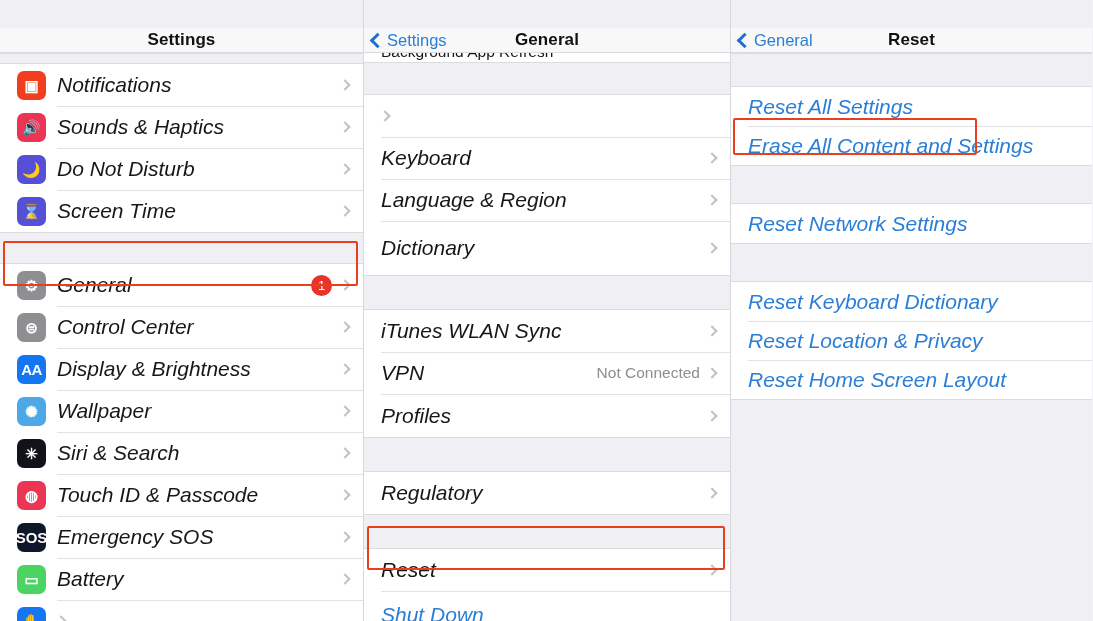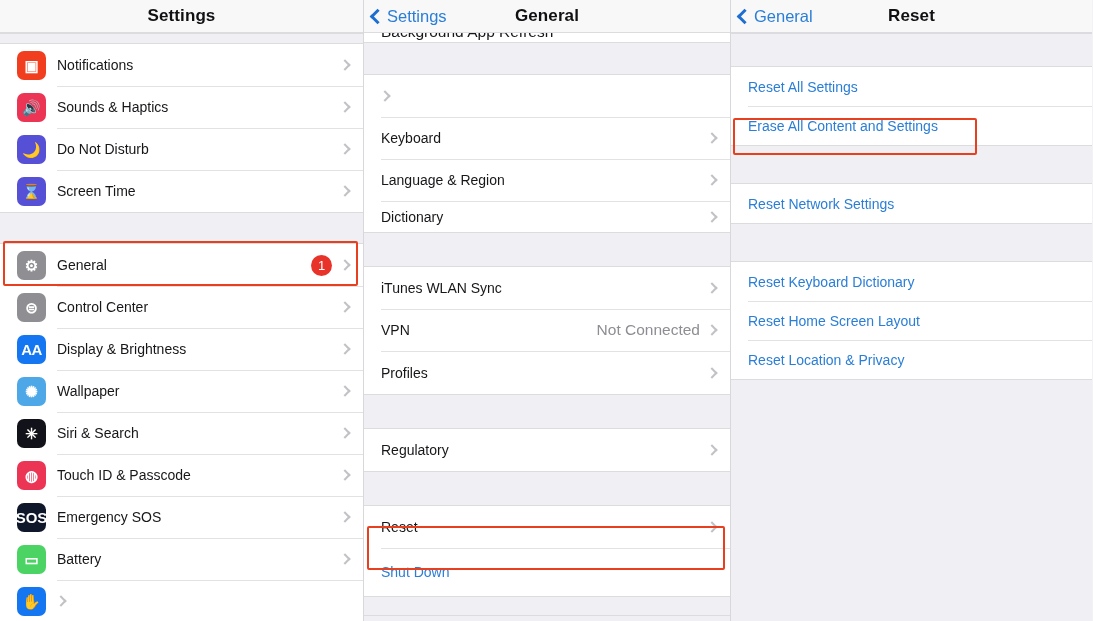--- a/index.html
+++ b/index.html
@@ -23,26 +23,27 @@
     overflow: hidden;
     background: #efeff4;
   }
   #panel-settings { width: 363px; }
   #panel-general  { width: 367px; border-left: 1px solid #d8d8dc; }
   #panel-reset    { width: 362px; border-left: 1px solid #d8d8dc; }
 
   
   .navbar {
     position: relative;
-    height: 33px;
+    height: 25px;
     background: #f8f8f8;
     border-bottom: 1px solid #dcdcdf;
     display: flex;
     align-items: center;
     justify-content: center;
+    margin-top: 28px;
   }
   .nav-title {
     font-size: 17px;
     font-weight: bold;
     color: #111114;
     letter-spacing: 0.1px;
   }
   .nav-back {
     position: absolute;
     left: 8px; top: 0; bottom: 0;
@@ -96,24 +97,25 @@
     flex: 0 0 auto;
     display: flex;
     align-items: center;
     justify-content: center;
     color: #fff;
     font-size: 11px;
     font-weight: bold;
     overflow: hidden;
   }
   .row-label {
-    font-size: 14px;
+    font-size: 21px;
     color: #17171a;
     flex: 1 1 auto;
     white-space: nowrap;
+    font-style: italic;
   }
   .row-label.blue { color: #2a7ed6; }
   .row-value {
     font-size: 15.5px;
     color: #8d8d93;
     margin-right: 8px;
     white-space: nowrap;
   }
   .chevron {
     width: 8px; height: 8px;
@@ -317,21 +319,21 @@
             <span class="chevron"></span>
           </div>
           <div class="row" style="height: 42px;">
             <span class="row-label">Keyboard</span>
             <span class="chevron"></span>
           </div>
           <div class="row" style="height: 42px;">
             <span class="row-label">Language &amp; Region</span>
             <span class="chevron"></span>
           </div>
-          <div class="row" style="height: 31px; gap: 35px;">
+          <div class="row" style="height: 54px; gap: 35px;">
             <span class="row-label">Dictionary</span>
             <span class="chevron"></span>
           </div>
         </div>
 
       <div class="gap" style="height:35px"></div>
       <div class="group" id="general-group-2">
           <div class="row" style="height: 42px;">
             <span class="row-label">iTunes WLAN Sync</span>
             <span class="chevron"></span>
@@ -399,24 +401,24 @@
             <span class="row-label blue">Reset Network Settings</span>
           </div>
         </div>
 
       <div class="gap" style="height:39px"></div>
       <div class="group" id="reset-group-3">
           <div class="row" style="height: 39px;">
             <span class="row-label blue">Reset Keyboard Dictionary</span>
           </div>
           <div class="row" style="height: 39px;">
+            <span class="row-label blue">Reset Location &amp; Privacy</span>
+          </div>
+          <div class="row" style="height: 39px;">
             <span class="row-label blue">Reset Home Screen Layout</span>
-          </div>
-          <div class="row" style="height: 39px;">
-            <span class="row-label blue">Reset Location &amp; Privacy</span>
           </div>
         </div>
 
       <div class="gap" style="height:240px;border-bottom:none"></div>
     </div>
 
     <div class="hl" id="hl-erase"></div>
   </div>
 
 </div>

